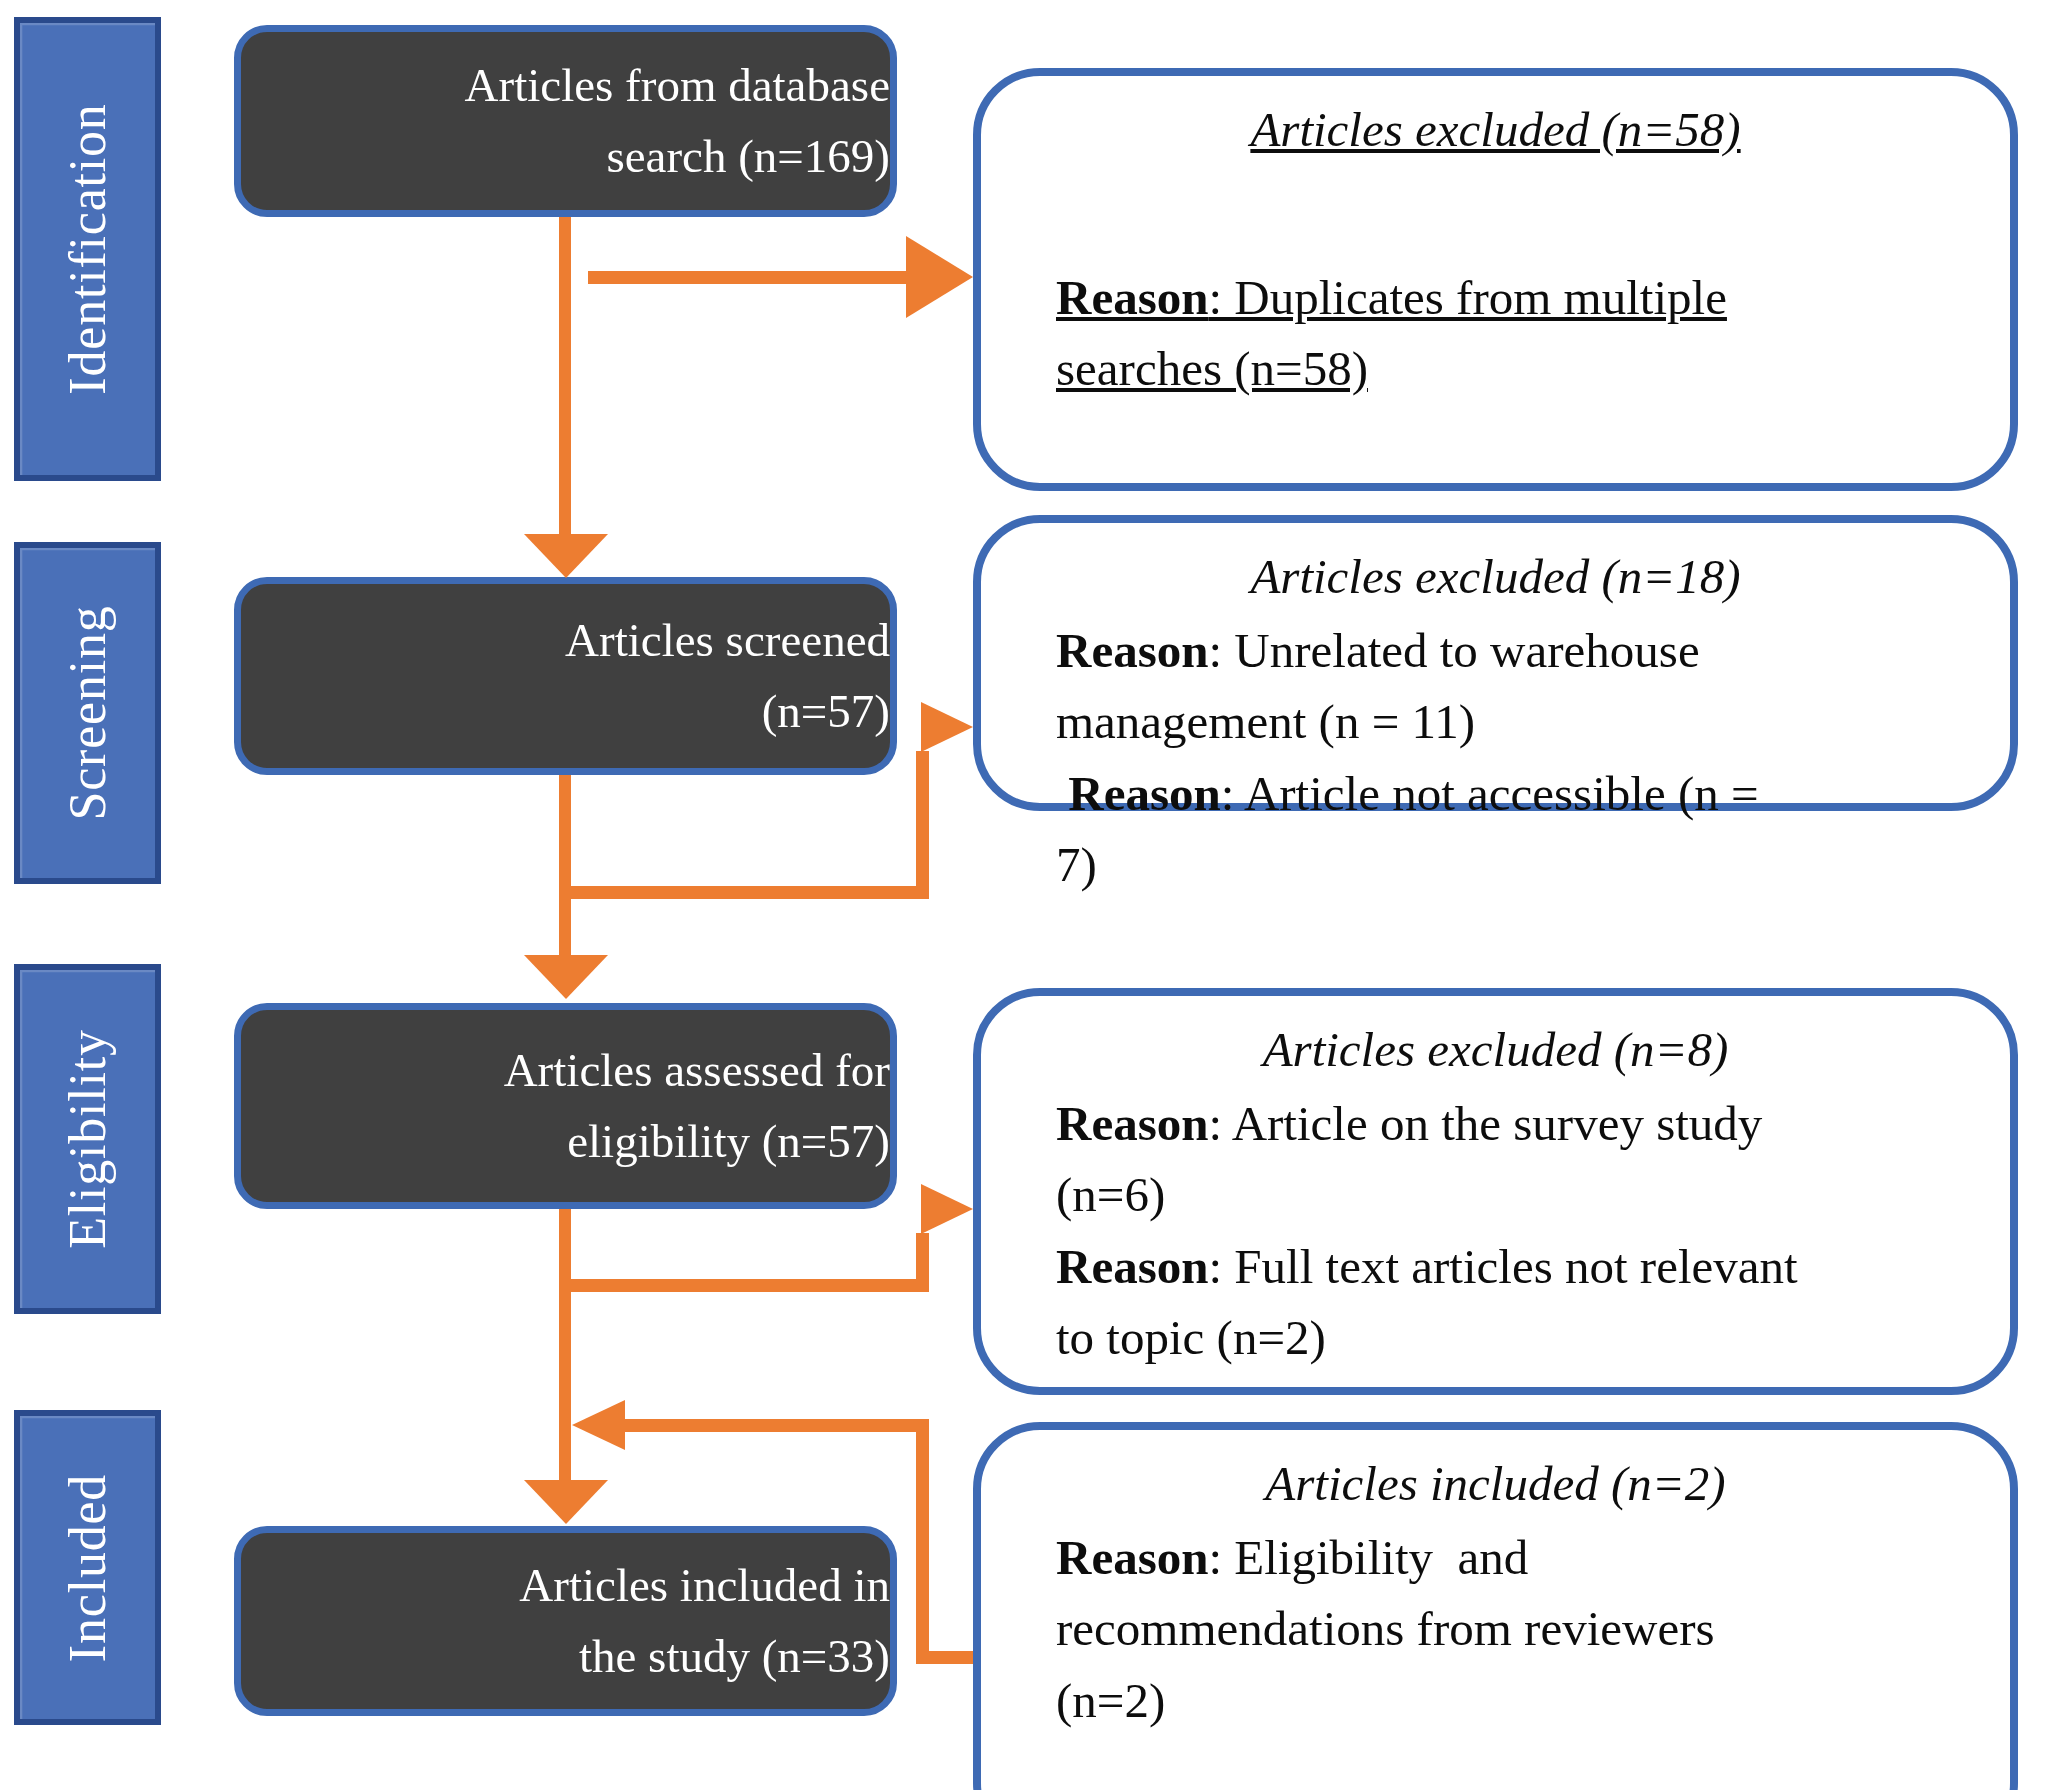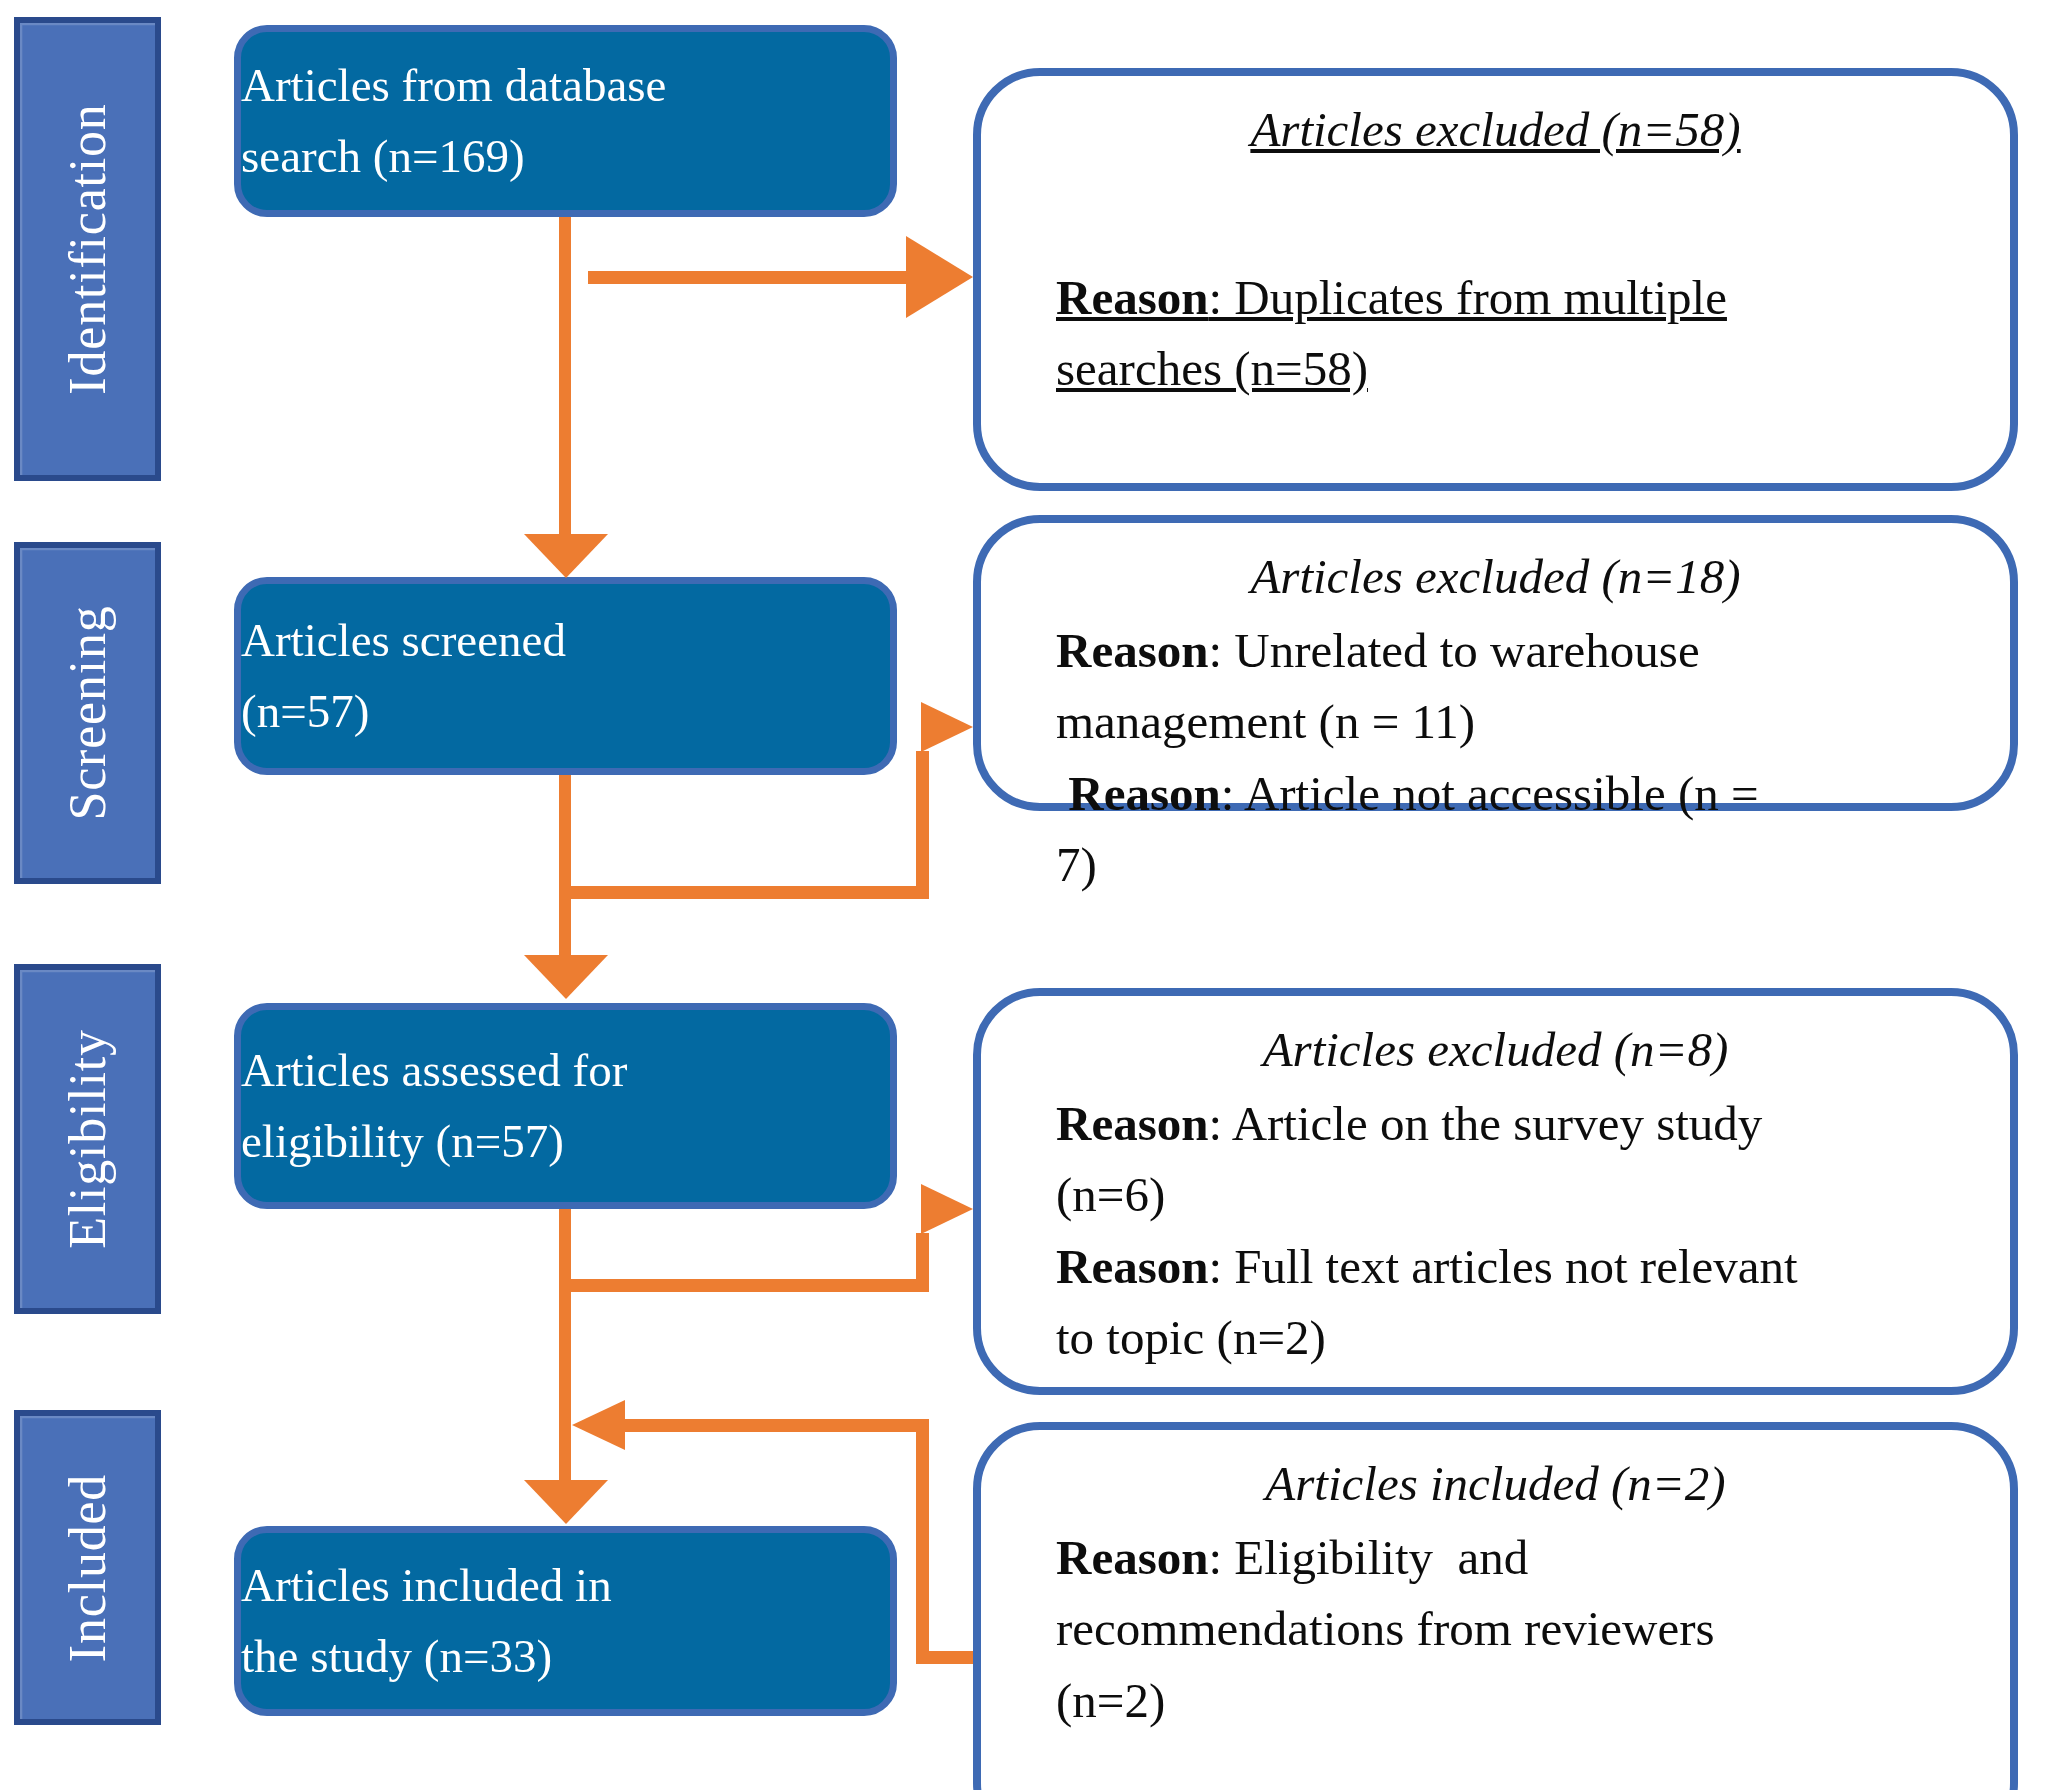--- a/index.html
+++ b/index.html
@@ -6,22 +6,22 @@
   body{width:2046px;height:1790px;position:relative;font-family:"Liberation Serif","DejaVu Serif",serif;}
   .canvas{position:absolute;left:0;top:0;width:2046px;height:1790px;background:#ffffff;overflow:hidden;}
 
   
   .slabel{position:absolute;background:#4A70B8;border:6px solid #2A4A8C;box-sizing:border-box;
           box-shadow:inset 2.3px 2.3px 0 rgba(255,255,255,.18);}
   .slabel .rot{position:absolute;top:50%;left:50%;transform:translate(-50%,-50%) rotate(-90deg);
           white-space:nowrap;color:#ffffff;font-size:52px;letter-spacing:0.8px;}
 
   
-  .dbox{position:absolute;background:#0369a1;border:7.6px solid #3E6AB4;border-radius:33px;
-        box-sizing:border-box;display:flex;flex-direction:column;justify-content:center;align-items:flex-start;
+  .dbox{position:absolute;background:#404040;border:7.6px solid #3E6AB4;border-radius:33px;
+        box-sizing:border-box;display:flex;flex-direction:column;justify-content:center;align-items:flex-end;
         color:#ffffff;font-size:47px;line-height:1.52;text-align:center;}
 
   
   .wbox{position:absolute;background:#ffffff;border:8.4px solid #3E6AB4;border-radius:67px;
         box-sizing:border-box;color:#0d0d0d;font-size:49px;}
   .wtitle{text-align:center;font-style:italic;padding-top:20px;line-height:1.4;}
   .wbody{padding:0 42px 0 52px;line-height:1.46;margin-left:23px;}
   .wbody .wline{white-space:pre;}
   .wbody.gap{margin-top:97px;}
   .wbody.tight{margin-top:3px;}

